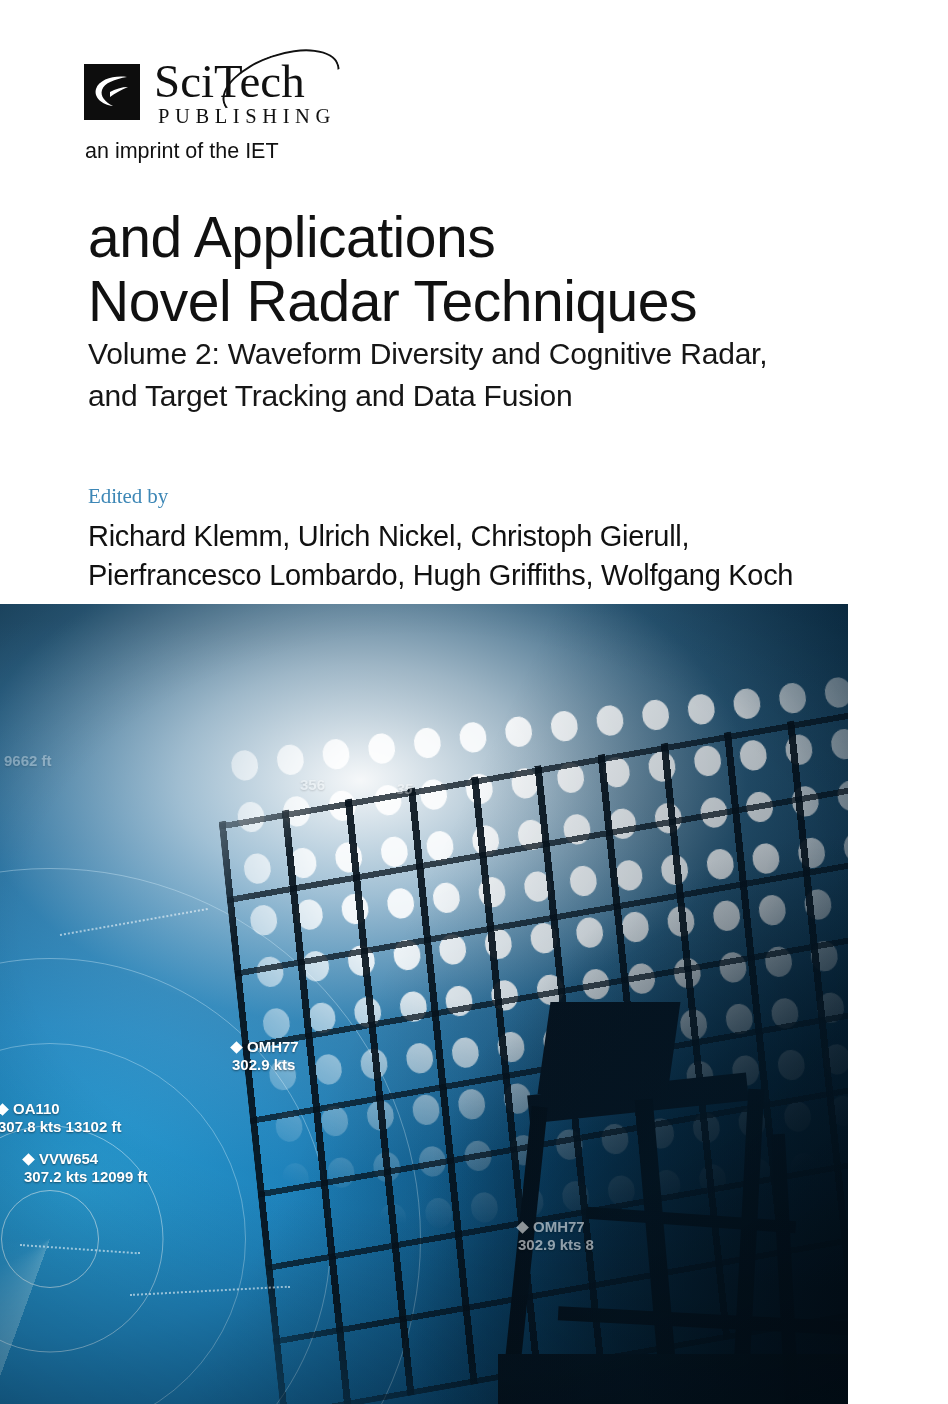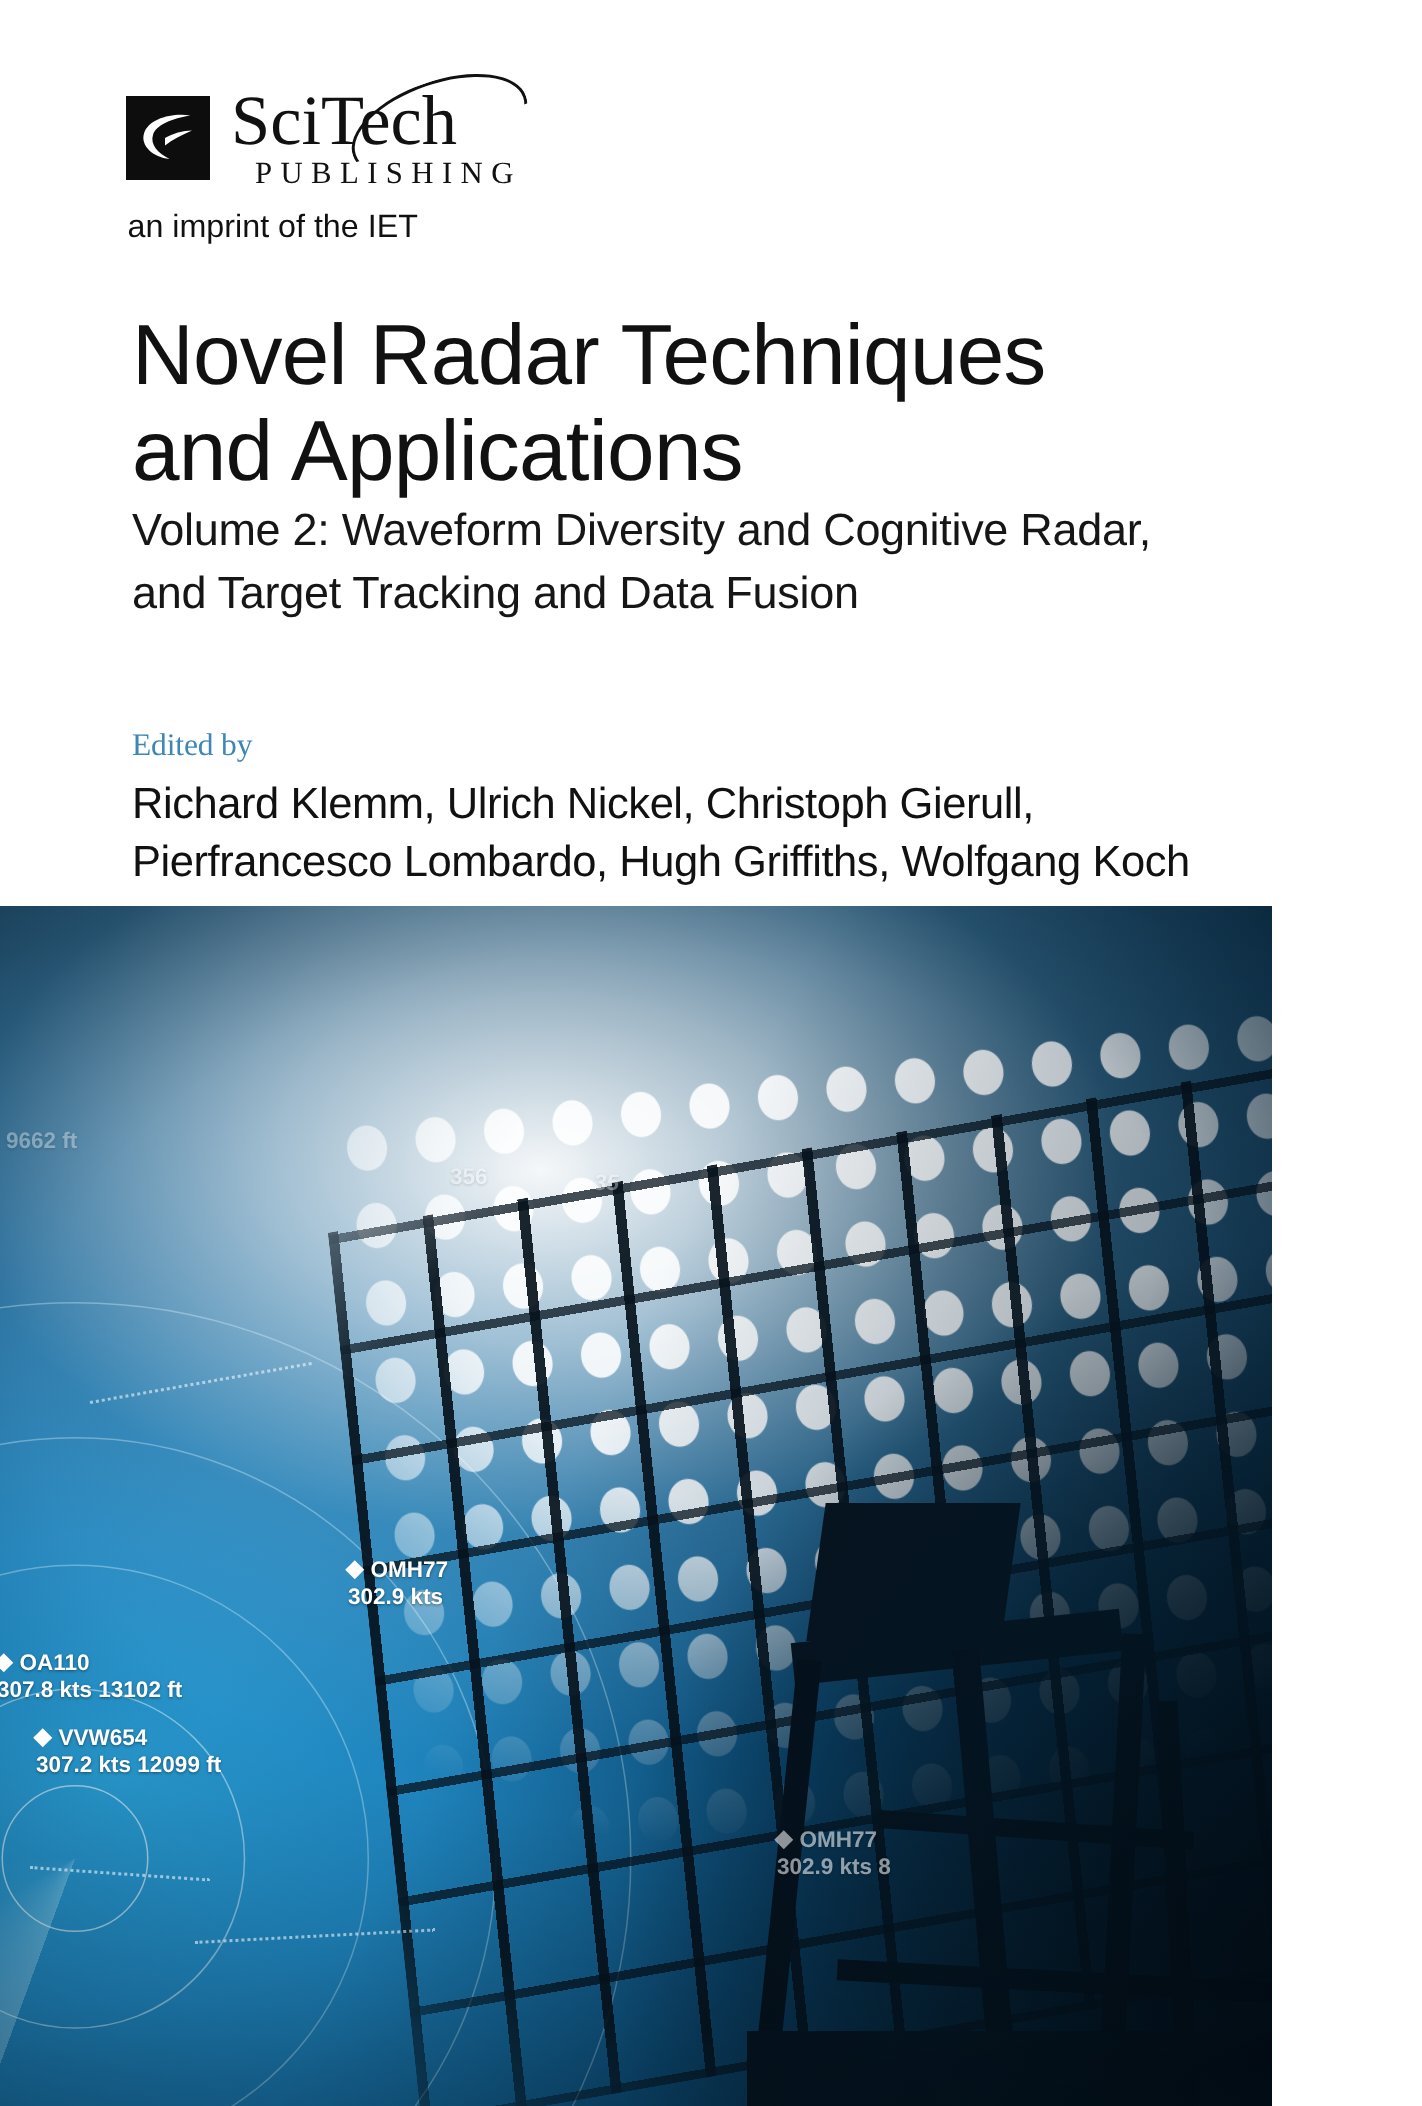--- a/index.html
+++ b/index.html
@@ -55,21 +55,21 @@
     letter-spacing: 0px;
     color: #111111;
     font-weight: 400;
   }
   .publishing {
     font-family: "Liberation Serif", serif;
     font-size: 20.5px;
     letter-spacing: 5.6px;
     color: #111111;
     margin-top: 1px;
-    margin-left: 16px;
+    margin-left: 4px;
   }
   .logo-ellipse {
     position: absolute;
     right: -6px;
     top: -4px;
     width: 118px;
     height: 56px;
     border: 2.2px solid #111;
     border-radius: 50%;
     transform: rotate(-19deg);
@@ -274,22 +274,22 @@
       <div class="logo-words">
         <div class="logo-ellipse"></div>
         <div class="scitech">SciTech</div>
         <div class="publishing">PUBLISHING</div>
       </div>
     </div>
     <div class="imprint">an imprint of the IET</div>
   </div>
 
   <div class="title-block">
+    <div class="book-title">and Applications</div>
     <div class="book-title">Novel Radar Techniques</div>
-    <div class="book-title">and Applications</div>
     <div class="book-subtitle">Volume 2: Waveform Diversity and Cognitive Radar,</div>
     <div class="book-subtitle" style="margin-top:0">and Target Tracking and Data Fusion</div>
     <div class="edited-by">Edited by</div>
     <div class="editors">Richard Klemm, Ulrich Nickel, Christoph Gierull,</div>
     <div class="editors" style="margin-top:0">Pierfrancesco Lombardo, Hugh Griffiths, Wolfgang Koch</div>
   </div>
 
   <div class="art">
     <div class="bg-grad"></div>
 

